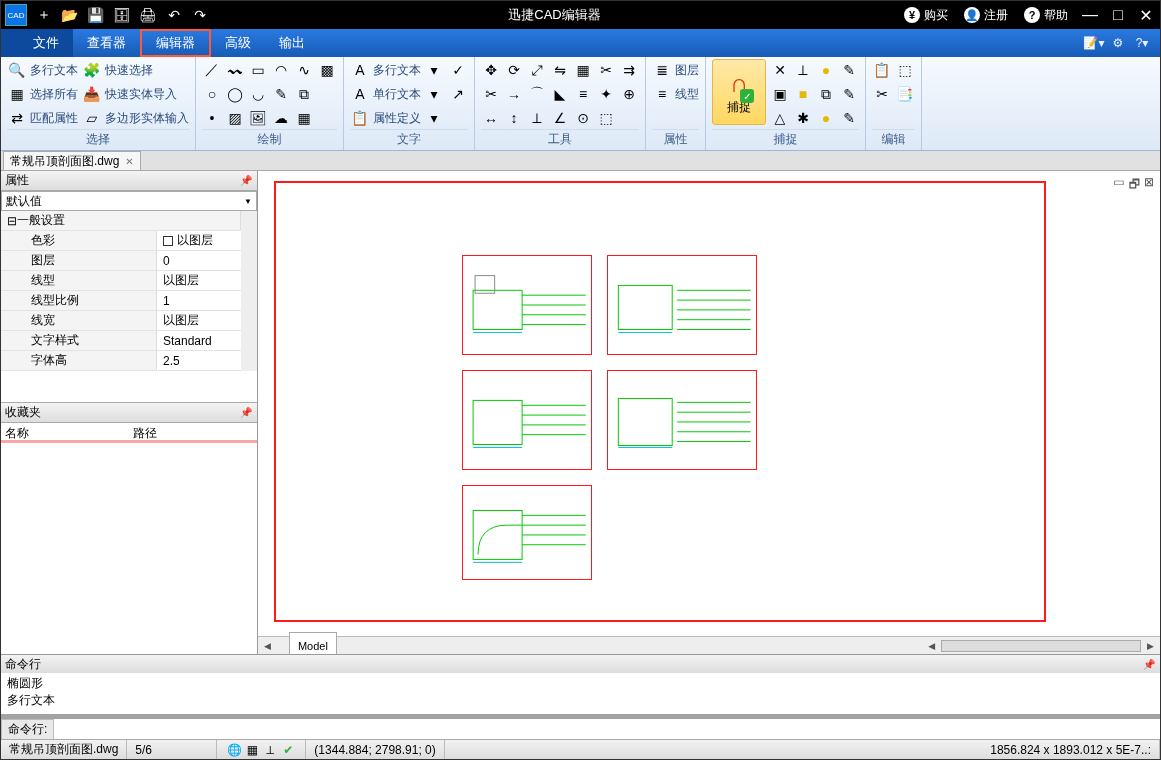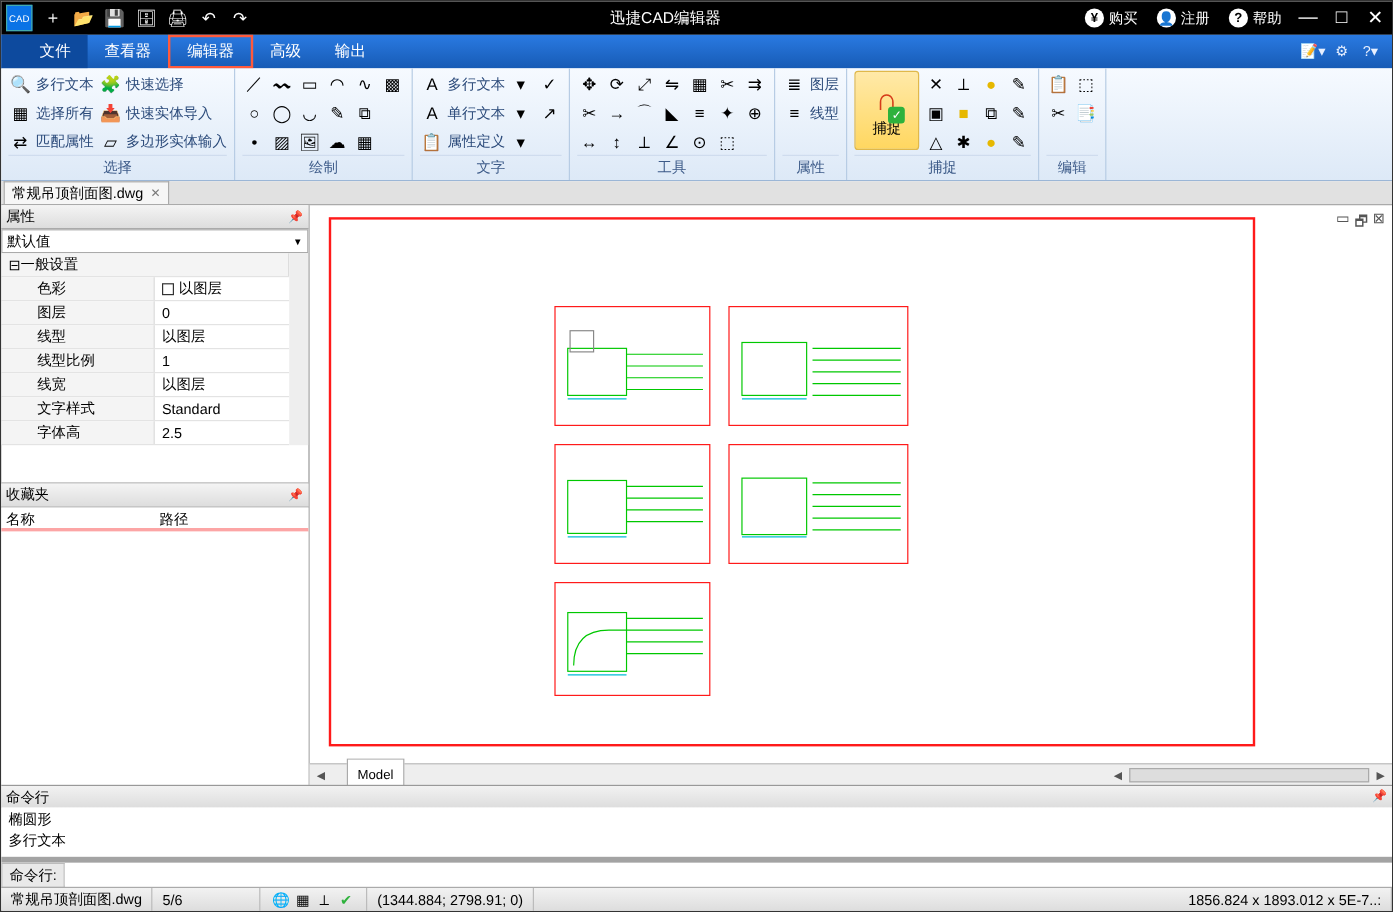--- a/index.html
+++ b/index.html
@@ -33,21 +33,21 @@
 .doctab{height:19px;background:#f6f6f6;border:1px solid #aaa;border-bottom:none;padding:0 6px;display:flex;align-items:center;gap:6px;margin-left:2px;}
 .doctab .x{font-size:10px;color:#777;cursor:pointer;}
 .mainrow{flex:1;display:flex;min-height:0;}
 .sidebar{width:257px;display:flex;flex-direction:column;border-right:1px solid #999;}
 .panelhdr{height:20px;background:linear-gradient(#f4f4f4,#ddd);border-bottom:1px solid #aaa;display:flex;align-items:center;padding:0 4px;}
 .panelhdr .pin{margin-left:auto;font-size:10px;cursor:pointer;}
 .pselect{height:20px;border:1px solid #aaa;margin:0;background:#fff;display:flex;align-items:center;padding:0 4px;gap:44px;}
 .pselect .dd{margin-left:auto;font-size:8px;cursor:pointer;}
 .proplist{flex:0 0 auto;overflow:auto;border-bottom:1px solid #aaa;height:192px;}
 .prow{display:flex;height:20px;border-bottom:1px solid #e3e3e3;}
-.prow .k{width:128px;padding-left:30px;background:#f4f4f4;border-right:1px solid #ddd;display:flex;align-items:center;}
+.prow .k{width:156px;padding-left:30px;background:#f4f4f4;border-right:1px solid #ddd;display:flex;align-items:center;}
 .prow .v{flex:1;padding-left:6px;display:flex;align-items:center;}
 .prow.cat .k{padding-left:6px;font-weight:normal;width:100%;}
 .prow.cat{background:#f4f4f4;}
 .prow .box{width:10px;height:10px;border:1px solid #333;margin-right:4px;display:inline-block;}
 .scroll-thin{width:16px;background:#eee;}
 .fav{flex:1;display:flex;flex-direction:column;}
 .favhdr{display:flex;height:20px;border-bottom:3px solid #fca5a5;background:#fff;}
 .favhdr div{flex:1;padding:2px 4px;}
 .favbody{flex:1;background:#fff;}
 .canvaswrap{flex:1;display:flex;flex-direction:column;min-width:0;}

